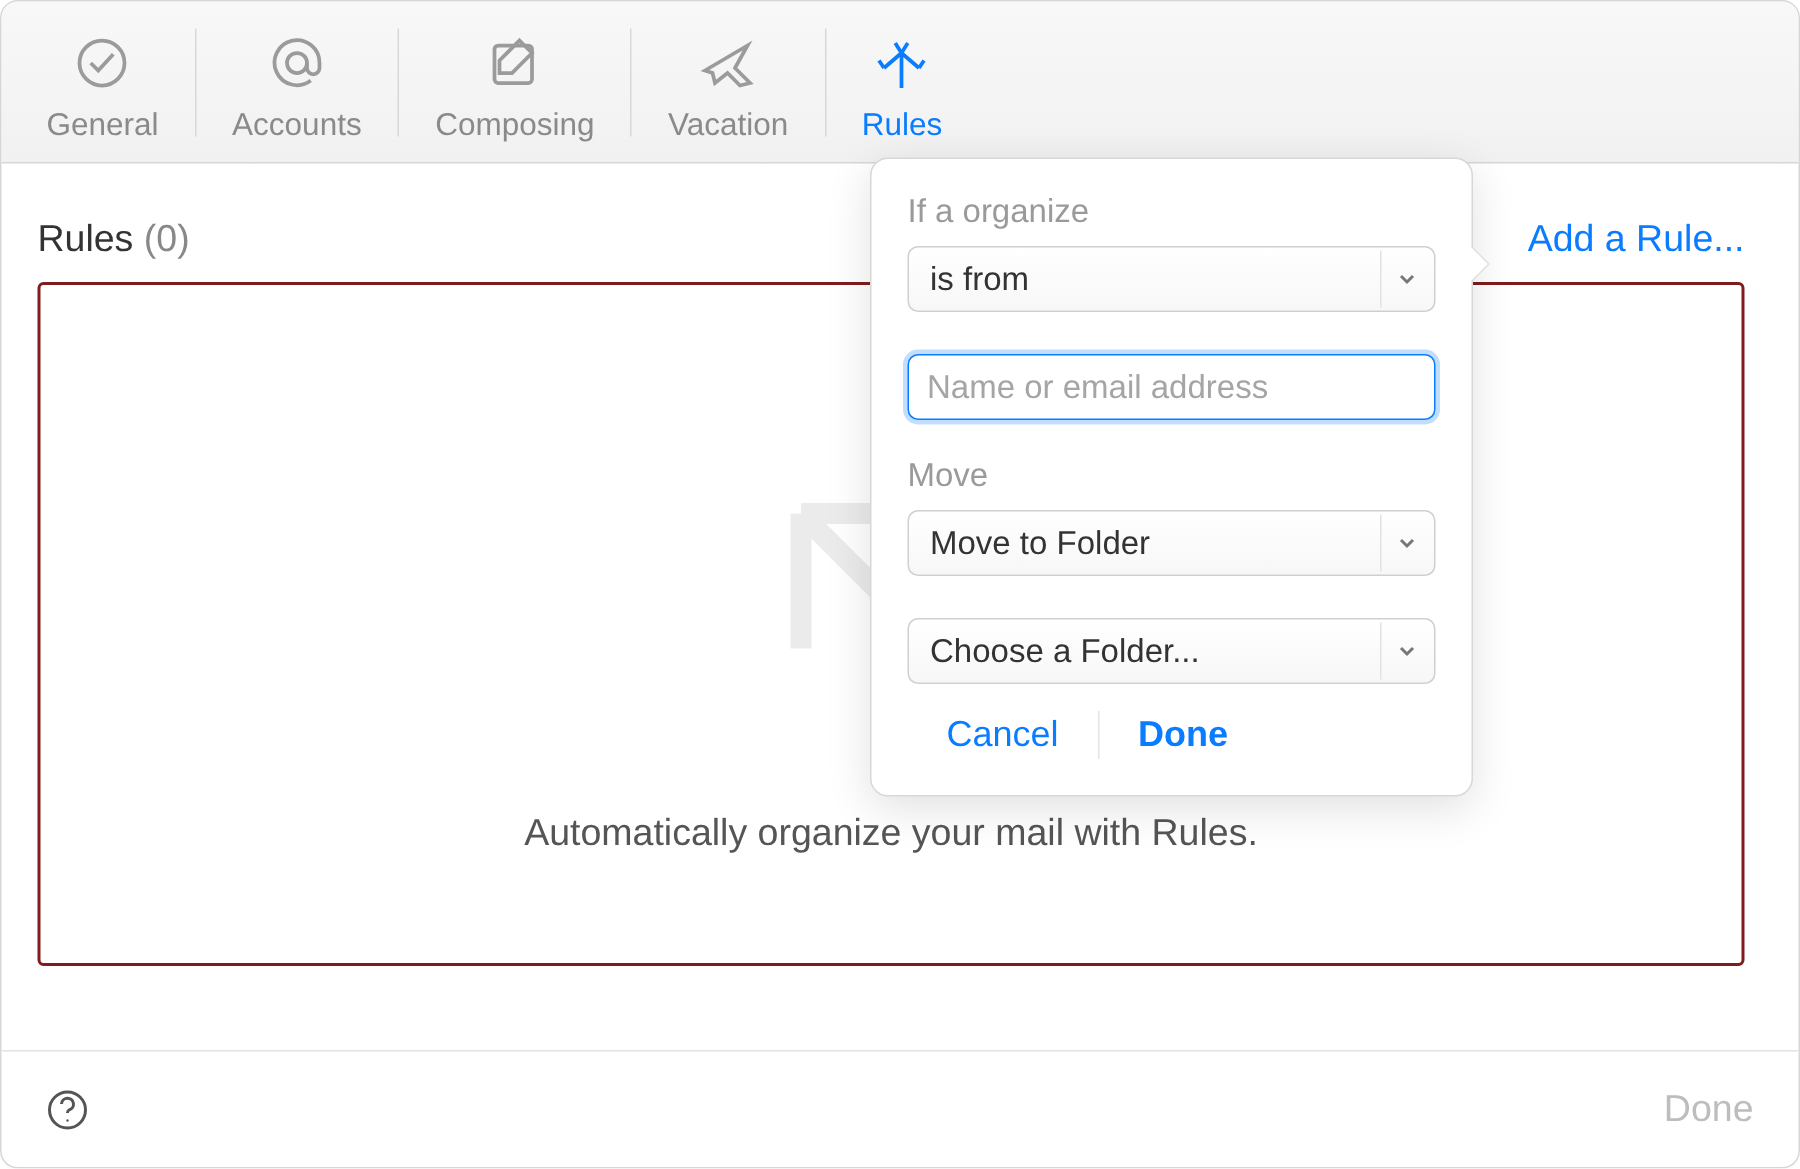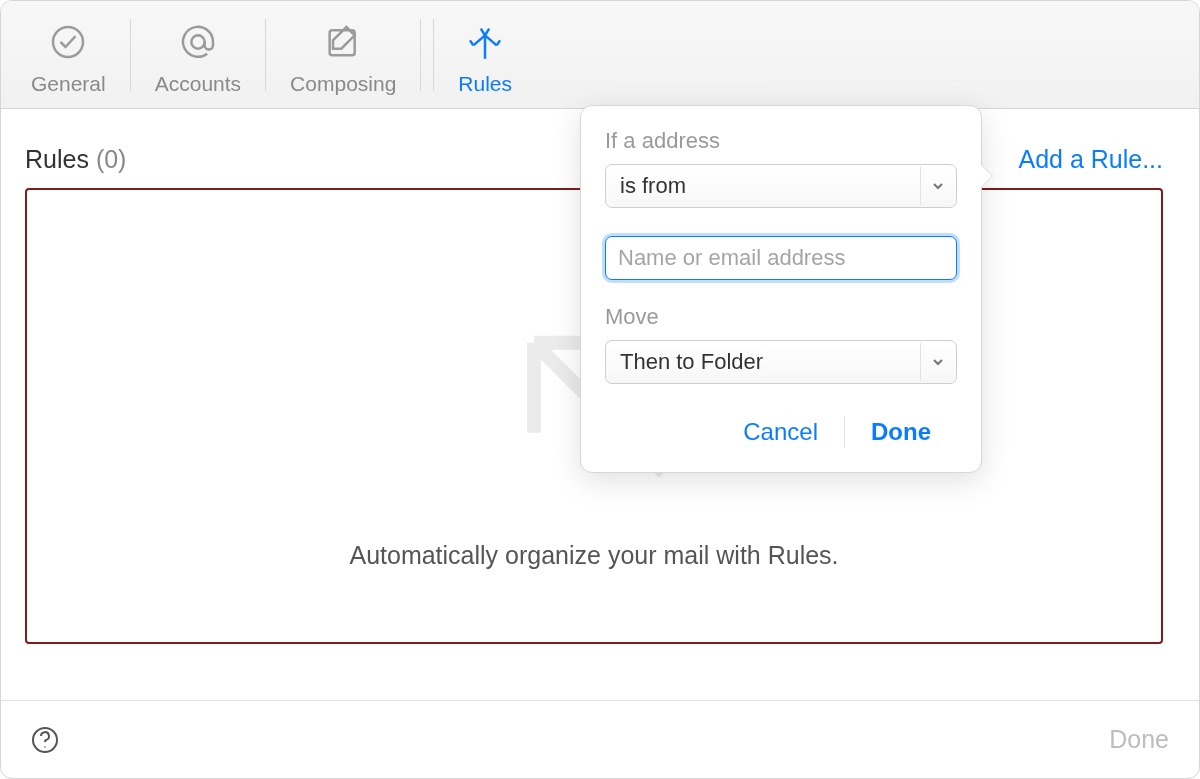--- a/index.html
+++ b/index.html
@@ -148,21 +148,21 @@
     border-radius:7px;
     padding:5px 12px;
     font-size:22px;
     color:#333;
     outline:none;
     box-shadow: 0 0 0 3px rgba(10,124,255,0.25);
     margin-bottom:24px;
   }
   .textinput::placeholder { color:#a5a5a5; }
   .popfooter {
-    display:flex; align-items:center; justify-content:flex-end;
+    display:flex; align-items:center; justify-content:flex-start;
     gap: 0;
     margin-top: 14px;
   }
   .popbtn {
     font-size:24px;
     color:#0a7cff;
     padding: 6px 26px;
     cursor:pointer;
   }
   .popbtn.done { font-weight:600; }
@@ -203,20 +203,28 @@
       <span class="ticon">
         <svg viewBox="0 0 48 48">
             <rect x="8" y="10" width="30" height="30" rx="3"></rect>
             <path d="M28 6 l10 10 l-16 16 h-10 v-10 z"></path>
           </svg>
       </span>
       <span class="tlabel">Composing</span>
     </div>
     <div class="tabdivider"></div>
 
+    <div class="tabbtn">
+      <span class="ticon">
+        <svg viewBox="0 0 48 48">
+            <path d="M6 30 L40 10 L30 28 L42 40 L34 42 L24 32 L14 40 L12 32 Z"></path>
+          </svg>
+      </span>
+      <span class="tlabel">Vacation</span>
+    </div>
     <div class="tabdivider"></div>
 
     <div class="tabbtn active">
       <span class="ticon">
         <svg viewBox="0 0 48 48">
             <path d="M24 44 V16"></path>
             <path d="M24 16 L10 28"></path>
             <path d="M24 16 L38 28"></path>
             <path d="M10 28 l-4 -6"></path>
             <path d="M38 28 l4 -6"></path>
@@ -257,44 +265,52 @@
           <circle cx="14" cy="14" r="12"></circle>
           <path d="M10 10 a4 4 0 1 1 5 4 c-1 0.5 -1 1 -1 2"></path>
           <circle cx="14" cy="21" r="0.8" fill="#555" stroke="none"></circle>
         </svg>
     </span>
     <span class="footerdone">Done</span>
   </div>
 
   <div class="popover">
 
-    <div class="poplabel">If a address</div>
+    <div class="poplabel">If a organize</div>
 
     <div class="selectbox">
       <span>is from</span>
       <span class="chev">
         <svg viewBox="0 0 14 14">
             <path d="M3 5 l4 4 l4 -4"></path>
           </svg>
       </span>
     </div>
 
     <input class="textinput" type="text" placeholder="Name or email address" value="" style="">
 
     <div class="poplabel">Move</div>
 
     <div class="selectbox">
-      <span>Then to Folder</span>
+      <span>Move to Folder</span>
       <span class="chev">
         <svg viewBox="0 0 14 14">
             <path d="M3 5 l4 4 l4 -4"></path>
           </svg>
       </span>
     </div>
 
+    <div class="selectbox" style="margin-bottom:8px">
+      <span>Choose a Folder...</span>
+      <span class="chev">
+        <svg viewBox="0 0 14 14">
+            <path d="M3 5 l4 4 l4 -4"></path>
+          </svg>
+      </span>
+    </div>
 
     <div class="popfooter">
       <span class="popbtn">Cancel</span>
       <span class="popdivider"></span>
       <span class="popbtn done">Done</span>
     </div>
 
   </div>
 
 </div>

